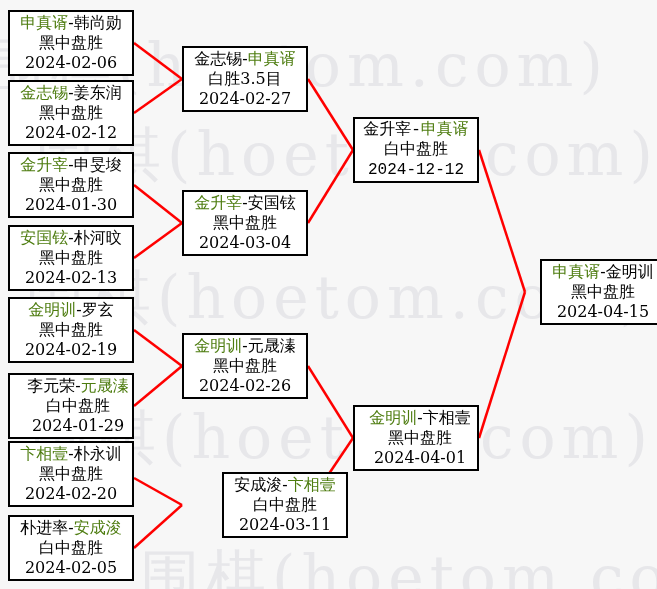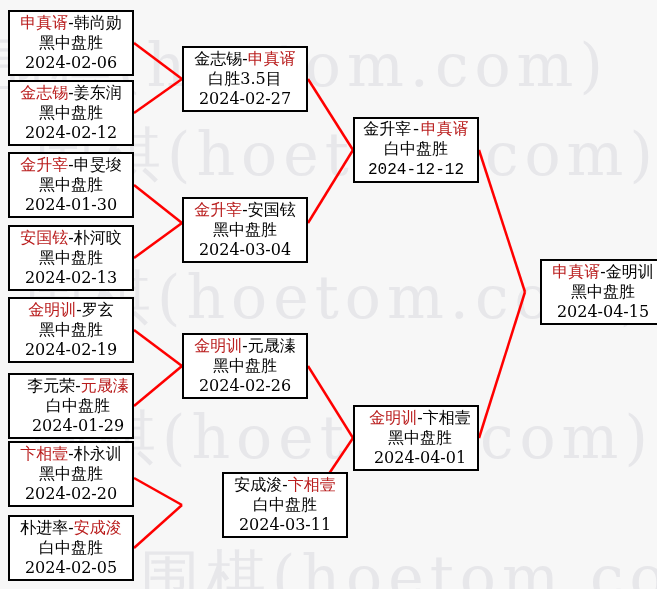--- a/index.html
+++ b/index.html
@@ -21,21 +21,21 @@
   
   .match-box{
     position:absolute;z-index:2;box-sizing:border-box;
     width:126px;height:66px;
     background:#ffffff;border:2px solid #000000;
     text-align:center;padding-top:1px;
   }
   .match-line{
     font-size:16px;line-height:20px;color:#000000;white-space:nowrap;
   }
-  .match-line .red{color:#b91c1c;}
+  .match-line .red{color:#4d7c0f;}
 </style>
 </head>
 <body>
 
 <div id="watermark-layer">
     <div class="wm-row" style="top: 26px; left: -15px;">围棋(hoetom.com)</div>
     <div class="wm-row" style="top: 115px; left: 35px;">围棋(hoetom.com)</div>
     <div class="wm-row" style="top: 258px; left: 25px;">围棋(hoetom.com)</div>
     <div class="wm-row" style="top: 398px; left: 30px;">围棋(hoetom.com)</div>
     <div class="wm-row" style="top: 538px; left: 140px;">围棋(hoetom.com)</div>
@@ -106,21 +106,21 @@
     <div class="match-line">白中盘胜</div>
     <div class="match-line">2024-02-05</div>
   </div>
 
   <div class="match-box" style="left: 182px; top: 46px; text-align: center;">
     <div class="match-line"><span>金志锡</span><span>-</span><span class="red">申真谞</span></div>
     <div class="match-line">白胜3.5目</div>
     <div class="match-line">2024-02-27</div>
   </div>
 
-  <div class="match-box" style="left: 182px; top: 190px; margin-top: 7px;">
+  <div class="match-box" style="left: 182px; top: 190px;">
     <div class="match-line"><span class="red">金升宰</span><span>-</span><span>安国铉</span></div>
     <div class="match-line">黑中盘胜</div>
     <div class="match-line">2024-03-04</div>
   </div>
 
   <div class="match-box" style="left: 182px; top: 333px;">
     <div class="match-line"><span class="red">金明训</span><span>-</span><span>元晟溱</span></div>
     <div class="match-line">黑中盘胜</div>
     <div class="match-line">2024-02-26</div>
   </div>

